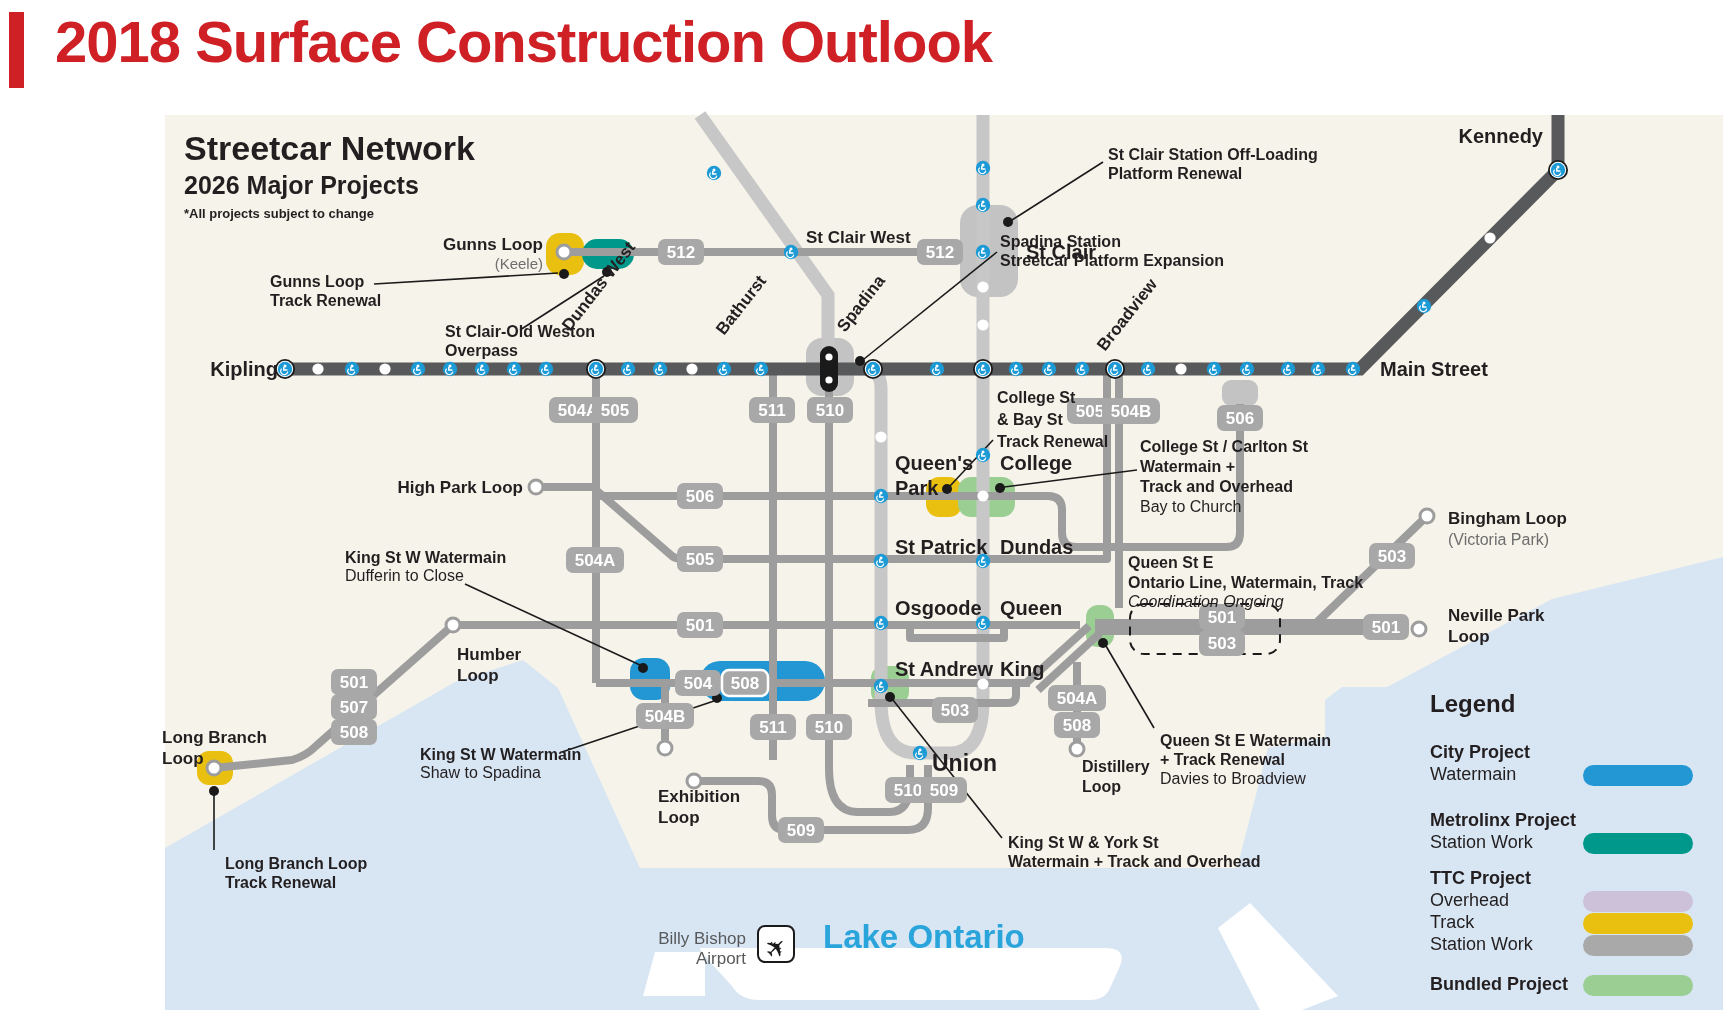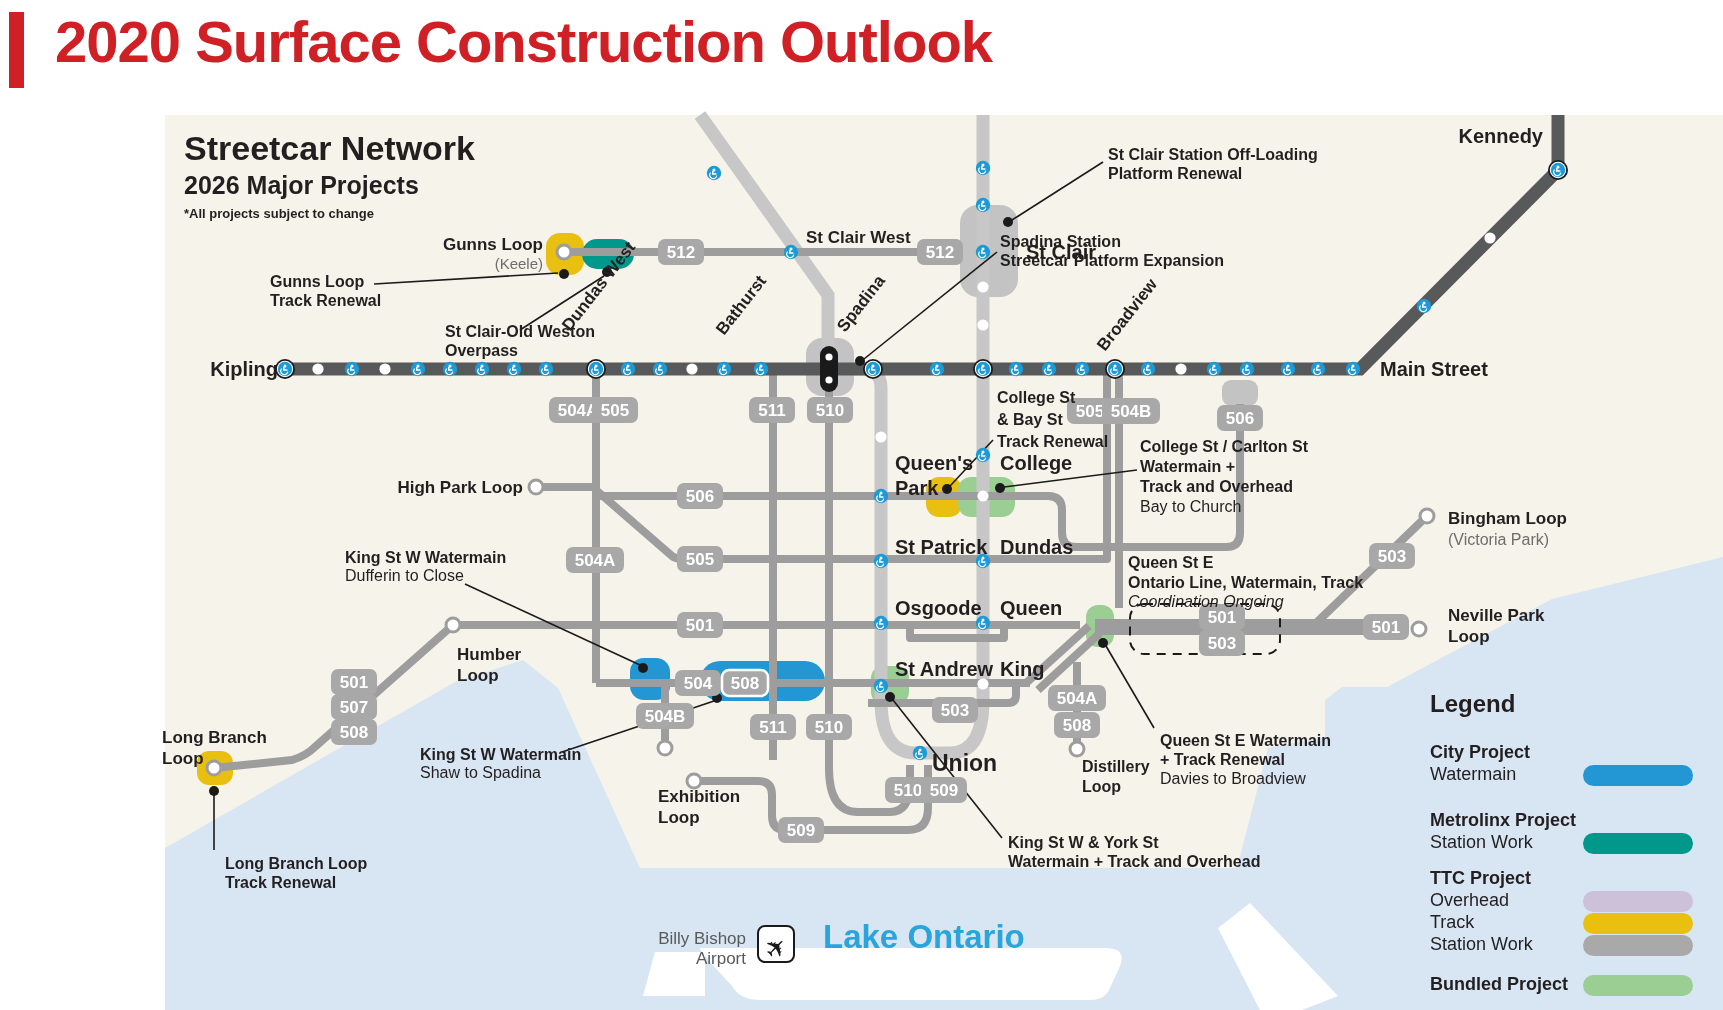--- a/index.html
+++ b/index.html
@@ -7,21 +7,21 @@
   #header-bar{position:absolute;left:9px;top:12px;width:15px;height:76px;background:#cf2026;}
   #header-title{position:absolute;left:55px;top:8px;font-size:58px;font-weight:bold;color:#cf2026;letter-spacing:-1px;white-space:nowrap;}
   #map-svg{position:absolute;left:0;top:0;}
   text{font-family:"Liberation Sans",sans-serif;}
 </style>
 </head>
 <body>
 
 <div id="page">
   <div id="header-bar"></div>
-  <div id="header-title">2020 Surface Construction Outlook</div>
+  <div id="header-title">2018 Surface Construction Outlook</div>
   <svg id="map-svg" width="1723" height="1010" viewBox="0 0 1723 1010" xmlns="http://www.w3.org/2000/svg">
       <rect x="165" y="115" width="1558" height="895" fill="#f6f3ea"></rect>
       <path d="M165,848 L455,682 L523,660 L558,688 L640,868 L1237,868 L1268,748 L1325,737 L1325,700 L1342,687 L1387,687 L1552,599 L1723,557 L1723,1010 L165,1010 Z" fill="#d8e6f4"></path>
       <path d="M700,948 h405 q22,0 15,18 l-10,22 q-5,12 -20,12 h-330 q-20,0 -28,-14 l-22,-24 q-12,-14 -10,-14 Z" fill="#ffffff"></path>
       <path d="M655,952 h50 v44 h-62 Z" fill="#ffffff"></path>
       <path d="M1218,928 L1250,903 L1338,996 L1302,1010 L1260,1010 Z" fill="#ffffff"></path>
       <rect x="546" y="233" width="38" height="42" rx="14" fill="#e9c00f"></rect>
       <rect x="582" y="239" width="52" height="30" rx="15" fill="#00988b"></rect>
       <rect x="926" y="477" width="36" height="40" rx="13" fill="#e9c00f"></rect>
       <rect x="958" y="477" width="57" height="40" rx="13" fill="#9bce92"></rect>

